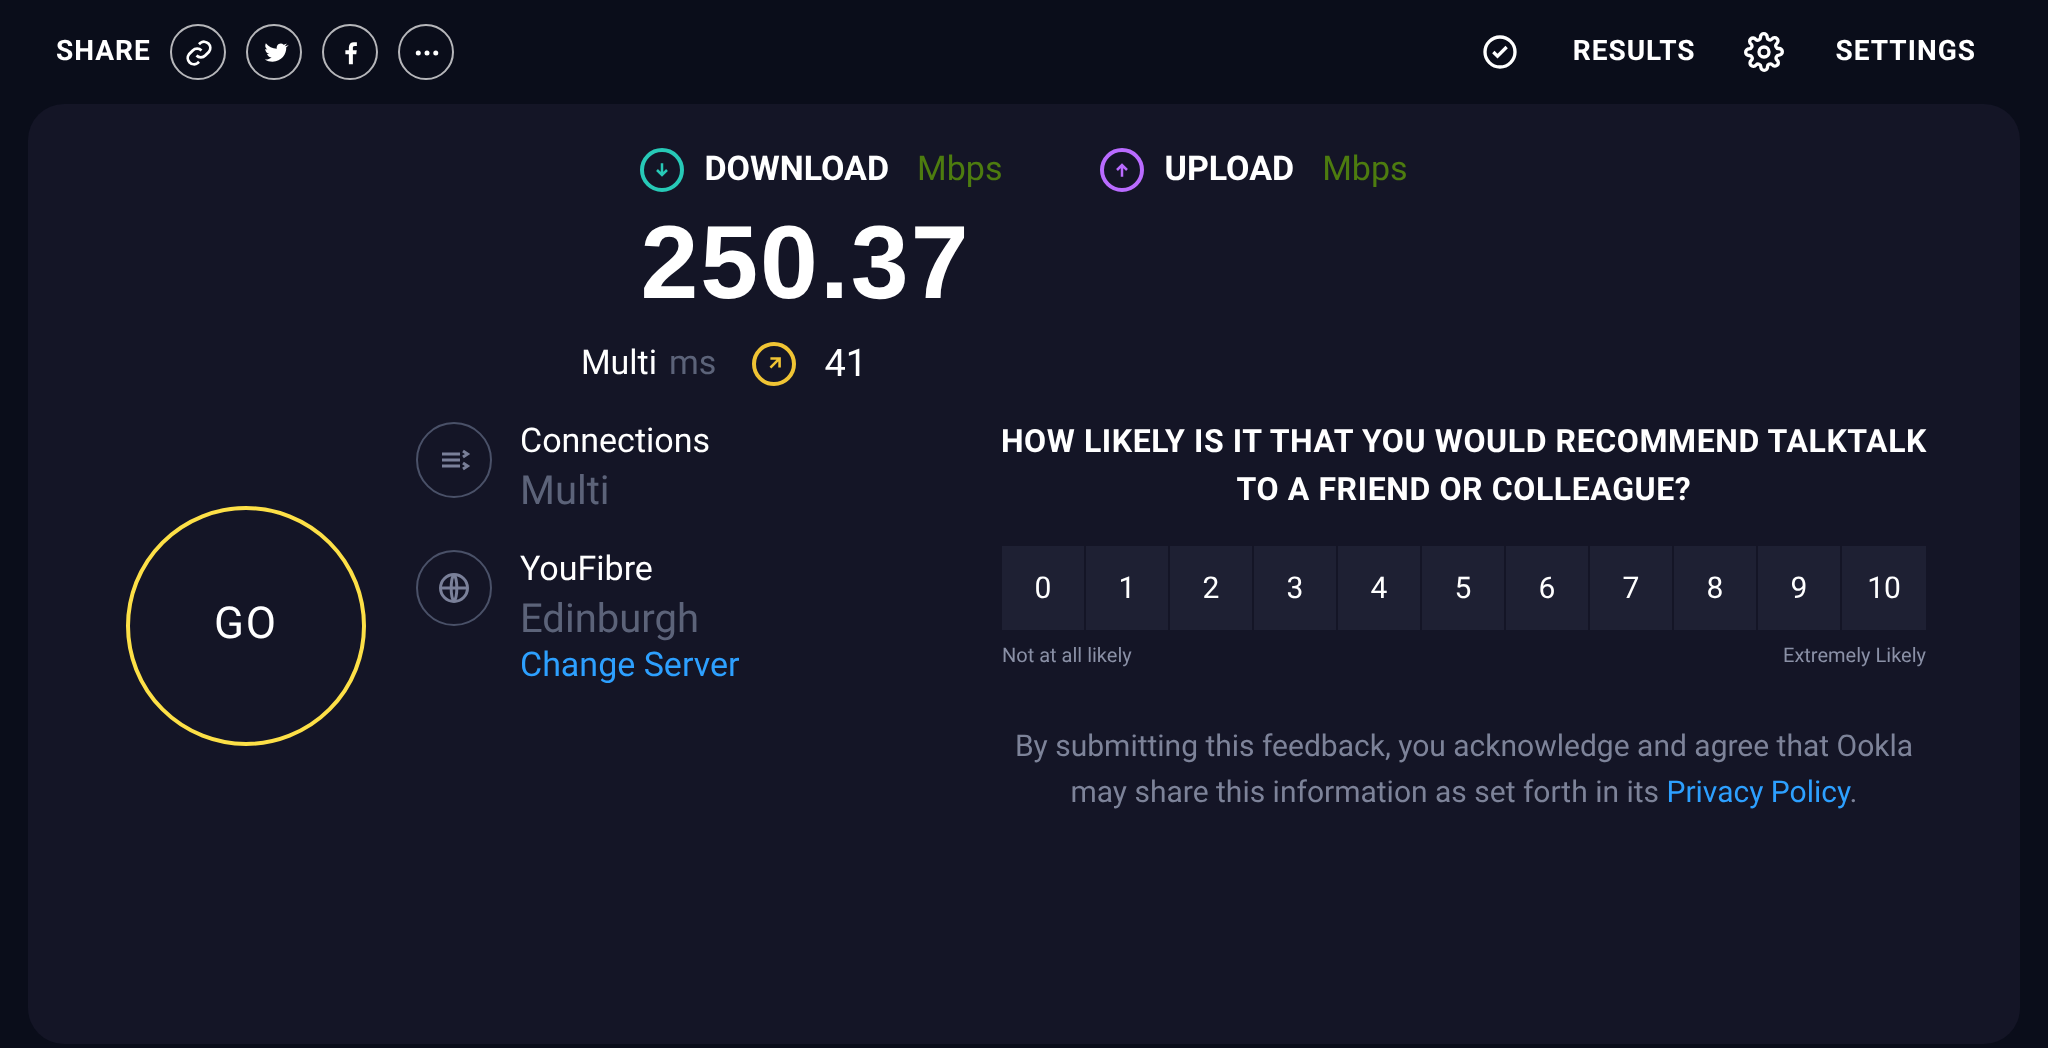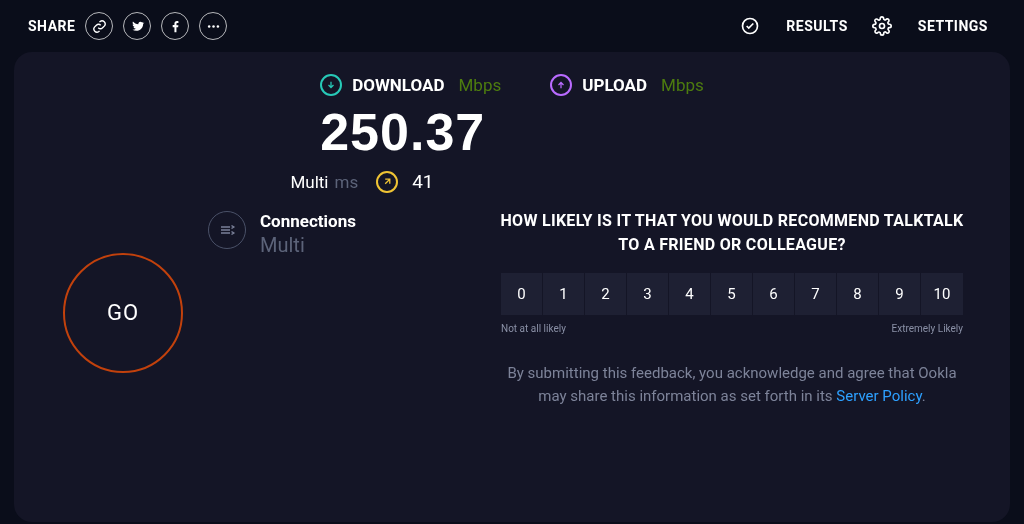--- a/index.html
+++ b/index.html
@@ -92,21 +92,21 @@
   }
   .go-col {
     width: 150px;
     display: flex;
     align-items: center;
     justify-content: center;
     padding-top: 10px;
   }
   .go-circle {
     width: 120px; height: 120px;
-    border: 2px solid #c2410c;
+    border: 2px solid #fde047;
     border-radius: 50%;
     display: flex; align-items: center; justify-content: center;
     cursor: pointer;
     box-shadow: 0 0 0 0 rgba(26,125,230,0.4);
   }
   .go-text { font-size: 22px; font-weight: 400; letter-spacing: 1px; }
   .server-col {
     width: 290px;
     padding-left: 10px;
     display: flex;
@@ -117,21 +117,21 @@
   .server-item { display: flex; gap: 14px; }
   .server-ico {
     width: 38px; height: 38px;
     border: 1.5px solid #4a5168;
     border-radius: 50%;
     display: flex; align-items: center; justify-content: center;
     color: #7a8099;
     flex-shrink:0;
   }
   .server-ico svg { width: 18px; height: 18px; }
-  .server-text .line1 { font-size: 17px; font-weight: 700; }
+  .server-text .line1 { font-size: 17px; font-weight: 400; }
   .server-text .line2 { font-size: 20px; color: #5c6379; margin-top: 2px; }
   .server-text .link  { font-size: 17px; color: #2da0ff; cursor: pointer; margin-top: 2px; }
   .survey-col {
     flex: 1;
     display: flex;
     flex-direction: column;
     align-items: center;
     padding-top: 2px;
   }
   .survey-q {
@@ -271,20 +271,33 @@
       <div class="server-item">
         <div class="server-ico">
           <svg viewBox="0 0 24 24" fill="none" stroke="currentColor" stroke-width="2">
               <path d="M4 8h12M4 12h12M4 16h12"></path>
               <path d="M18 6l3 2-3 2M18 14l3 2-3 2" fill="none"></path>
             </svg>
         </div>
         <div class="server-text">
           <div class="line1">Connections</div>
           <div class="line2">Multi</div>
+        </div>
+      </div>
+      <div class="server-item">
+        <div class="server-ico">
+          <svg viewBox="0 0 24 24" fill="none" stroke="currentColor" stroke-width="2">
+              <circle cx="12" cy="12" r="9"></circle>
+              <path d="M3 12h18M12 3c2.5 3 2.5 15 0 18M12 3c-2.5 3-2.5 15 0 18"></path>
+            </svg>
+        </div>
+        <div class="server-text">
+          <div class="line1">YouFibre</div>
+          <div class="line2">Edinburgh</div>
+          <div class="link">Change Server</div>
         </div>
       </div>
     </div>
 
     <div class="survey-col">
       <div class="survey-q">HOW LIKELY IS IT THAT YOU WOULD RECOMMEND TALKTALK TO A FRIEND OR COLLEAGUE?</div>
       <div class="scale">
         <div class="scale-btn">0</div>
         <div class="scale-btn">1</div>
         <div class="scale-btn">2</div>
@@ -295,17 +308,17 @@
         <div class="scale-btn">7</div>
         <div class="scale-btn">8</div>
         <div class="scale-btn">9</div>
         <div class="scale-btn">10</div>
       </div>
       <div class="scale-labels">
         <span>Not at all likely</span>
         <span>Extremely Likely</span>
       </div>
       <div class="disclaimer">
-        <span>By submitting this feedback, you acknowledge and agree that Ookla may share this information as set forth in its </span><span class="privacy">Server Policy</span><span>.</span>
+        <span>By submitting this feedback, you acknowledge and agree that Ookla may share this information as set forth in its </span><span class="privacy">Privacy Policy</span><span>.</span>
       </div>
     </div>
   </div>
 </div>
 
 </body></html>

